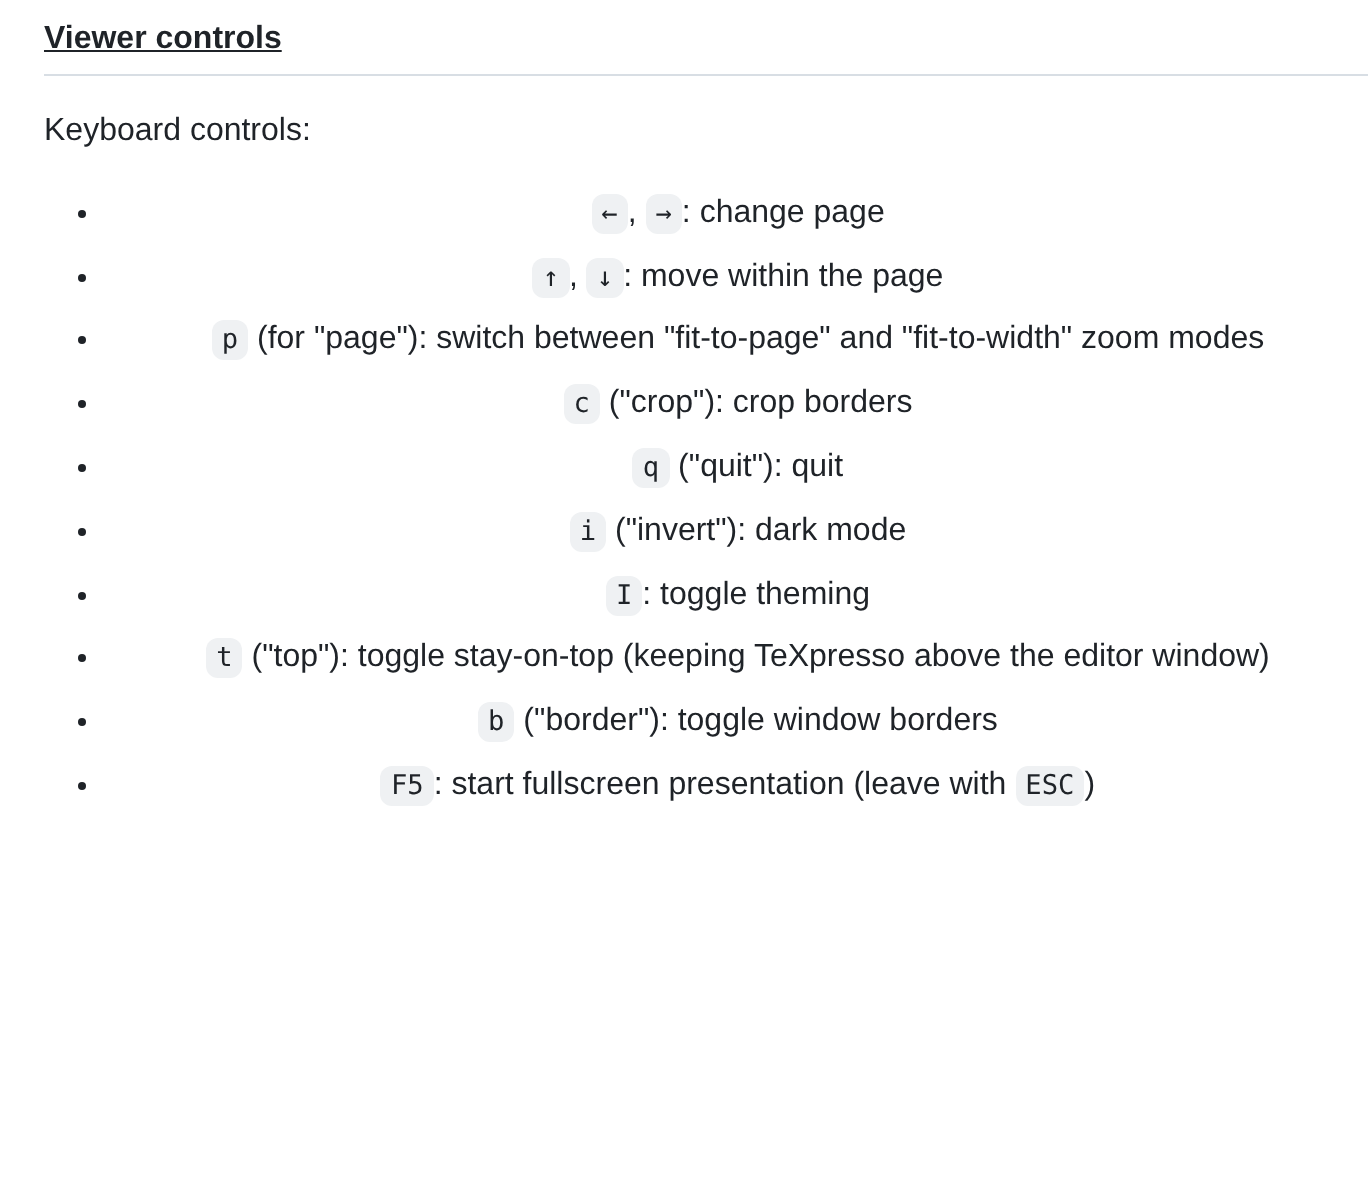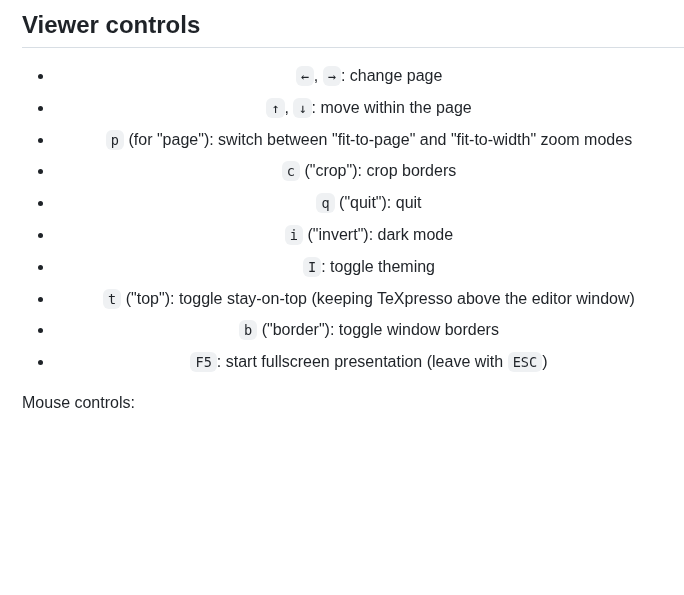--- a/index.html
+++ b/index.html
@@ -11,26 +11,27 @@
     background: #ffffff;
     color: #1f2328;
     font-family: "Liberation Sans", sans-serif;
     font-size: 16px;
     line-height: 1.55;
   }
   .markdown-body {
     padding: 10px 0 0 22px;
   }
   h2.page-title {
-    font-size: 24px;
+    font-size: 16px;
     font-weight: 600;
     line-height: 1.25;
     margin: 0 0 16px 0;
     padding-bottom: 7px;
     border-bottom: 1px solid #d8dee4;
+    text-decoration: underline;
   }
   p.section-intro {
     margin: 0 0 16px 0;
   }
   ul.control-list {
     margin: 0 0 16px 0;
     padding-left: 2em;
     list-style-type: disc;
     text-align: center;
   }
@@ -46,27 +47,27 @@
     border-radius: 6px;
     white-space: nowrap;
   }
 </style>
 </head>
 <body>
 
 <article class="markdown-body">
   <h2 class="page-title">Viewer controls</h2>
   <div id="content">
+      <p class="section-intro">Keyboard controls:</p>
       <ul class="control-list">
         <li><code class="key-badge">←</code>, <code class="key-badge">→</code>: change page</li>
         <li><code class="key-badge">↑</code>, <code class="key-badge">↓</code>: move within the page</li>
         <li><code class="key-badge">p</code> (for "page"): switch between "fit-to-page" and "fit-to-width" zoom modes</li>
         <li><code class="key-badge">c</code> ("crop"): crop borders</li>
         <li><code class="key-badge">q</code> ("quit"): quit</li>
         <li><code class="key-badge">i</code> ("invert"): dark mode</li>
         <li><code class="key-badge">I</code>: toggle theming</li>
         <li><code class="key-badge">t</code> ("top"): toggle stay-on-top (keeping TeXpresso above the editor window)</li>
         <li><code class="key-badge">b</code> ("border"): toggle window borders</li>
         <li><code class="key-badge">F5</code>: start fullscreen presentation (leave with <code class="key-badge">ESC</code>)</li>
       </ul>
-      <p class="section-intro">Mouse controls:</p>
     </div>
 </article>
 
 </body></html>

